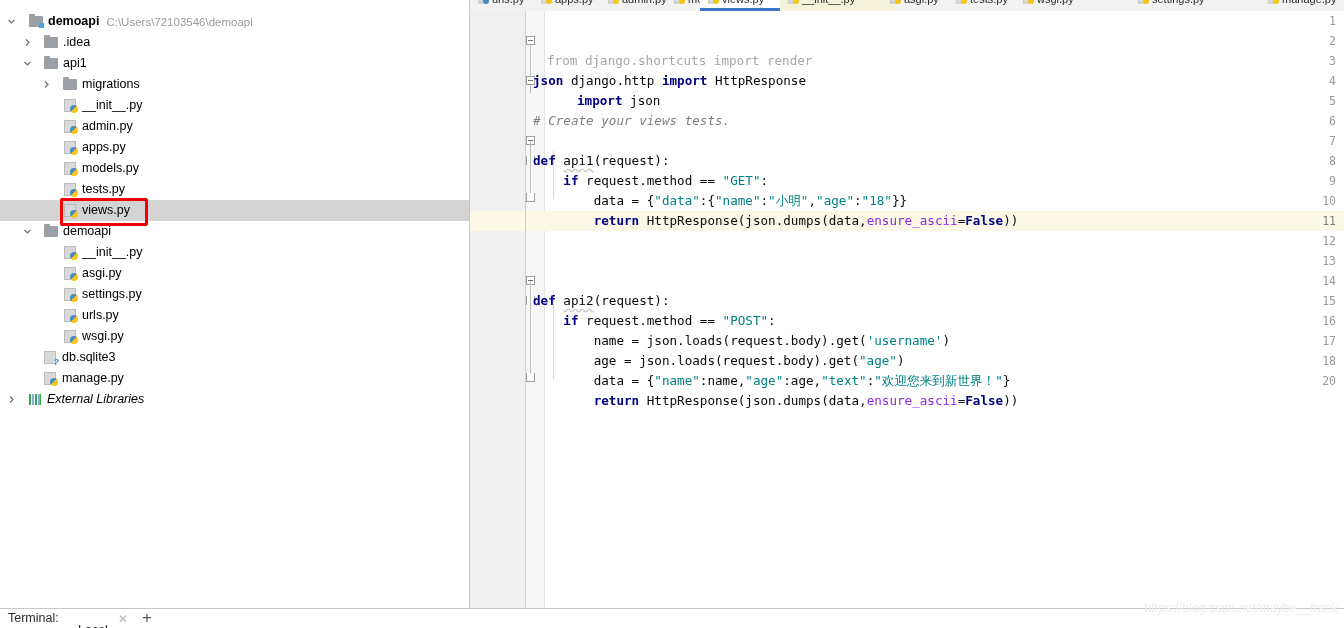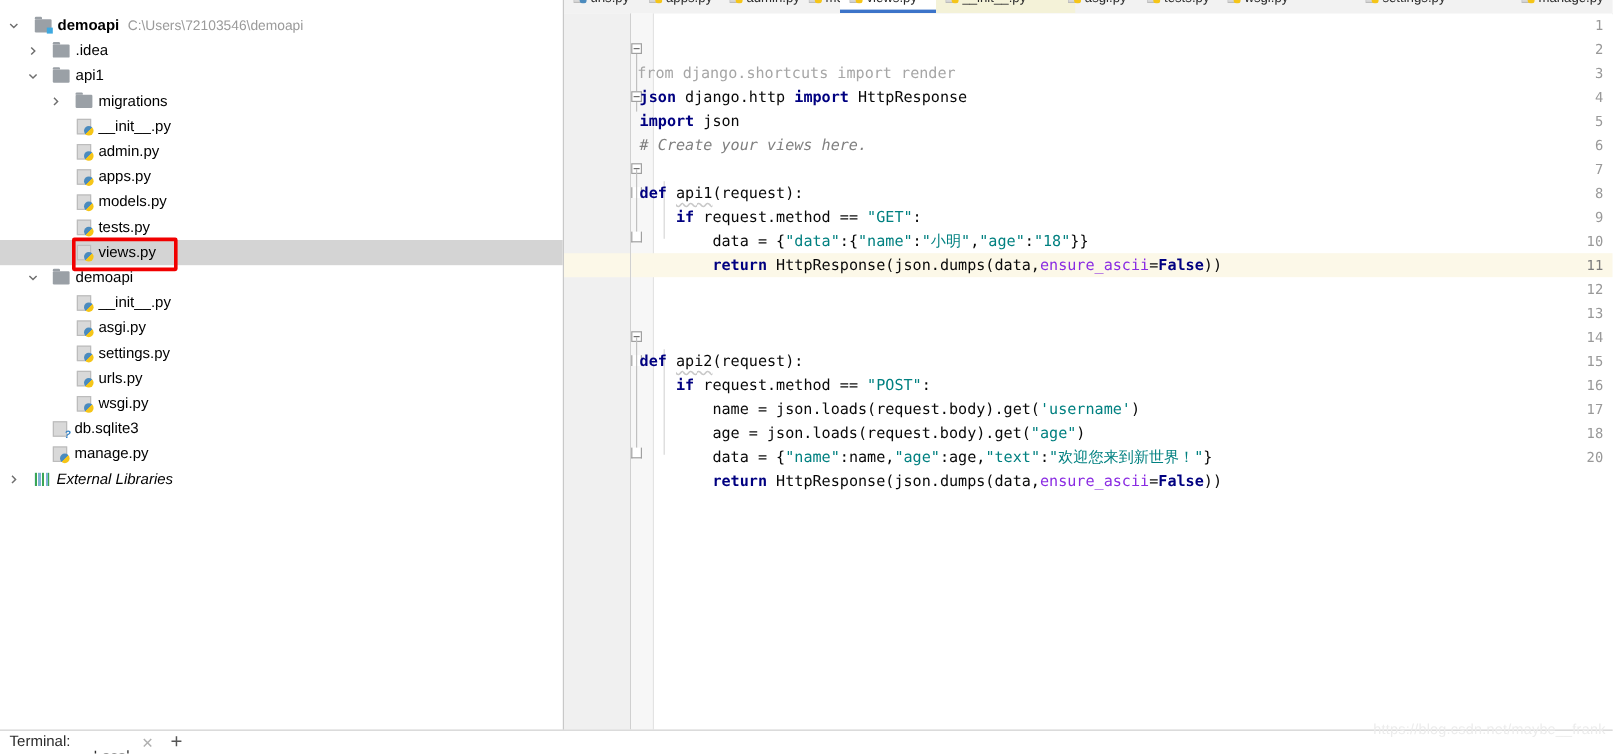--- a/index.html
+++ b/index.html
@@ -437,33 +437,33 @@
     <div class="foldbr end" style="left:56px;top:362px;"></div>
 
     <div class="indentguide" style="left:83px;top:140px;height:48px;"></div>
     <div class="indentguide" style="left:83px;top:280px;height:88px;"></div>
 
     <div class="codeline" style="top:0px;">
       <span class="codetext"></span>
     </div>
 
     <div class="codeline" style="top:20px;">
-      <span class="codetext gray" style="left:61px;">from django.shortcuts import render</span>
+      <span class="codetext gray" style="left:77px;">from django.shortcuts import render</span>
     </div>
 
     <div class="codeline" style="top:40px;">
       <span class="codetext" style="left:63px;"><span class="kw">json</span> django.http <span class="kw">import</span> HttpResponse</span>
     </div>
 
-    <div class="codeline" style="top:60px;">
+    <div class="codeline" style="top:60px;margin-left:44px;">
       <span class="codetext" style="left:63px;"><span class="kw">import</span> json</span>
     </div>
 
     <div class="codeline" style="top:80px;">
-      <span class="codetext cmt" style="left:63px;"># Create your views here.</span>
+      <span class="codetext cmt" style="left:63px;"># Create your views tests.</span>
     </div>
 
     <div class="codeline" style="top:100px;">
       <span class="codetext" style="left:63px;"></span>
     </div>
 
     <div class="codeline" style="top:120px;">
       <span class="codetext" style="left:63px;"><span class="kw">def</span> <span class="wavy">api1</span>(request):</span>
     </div>
 

